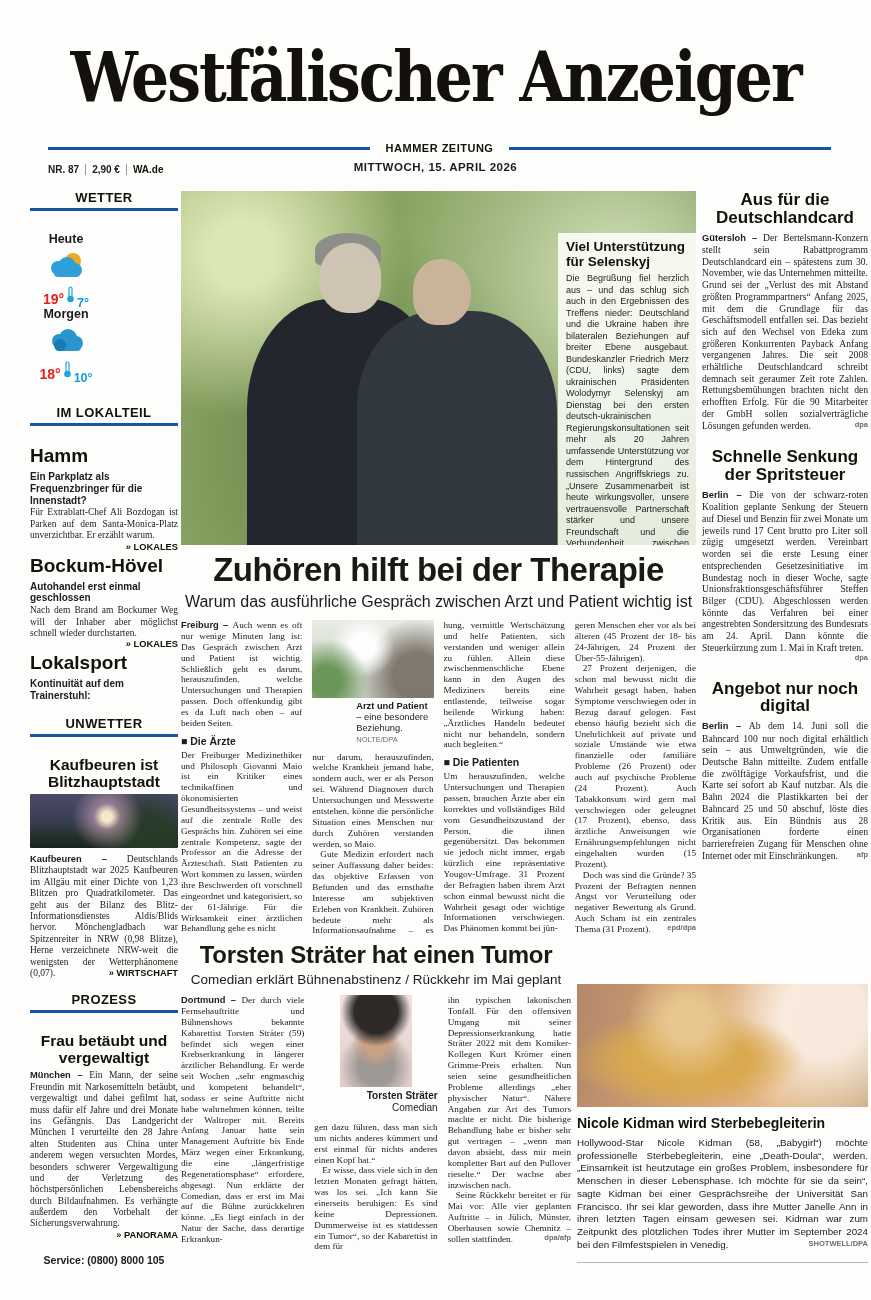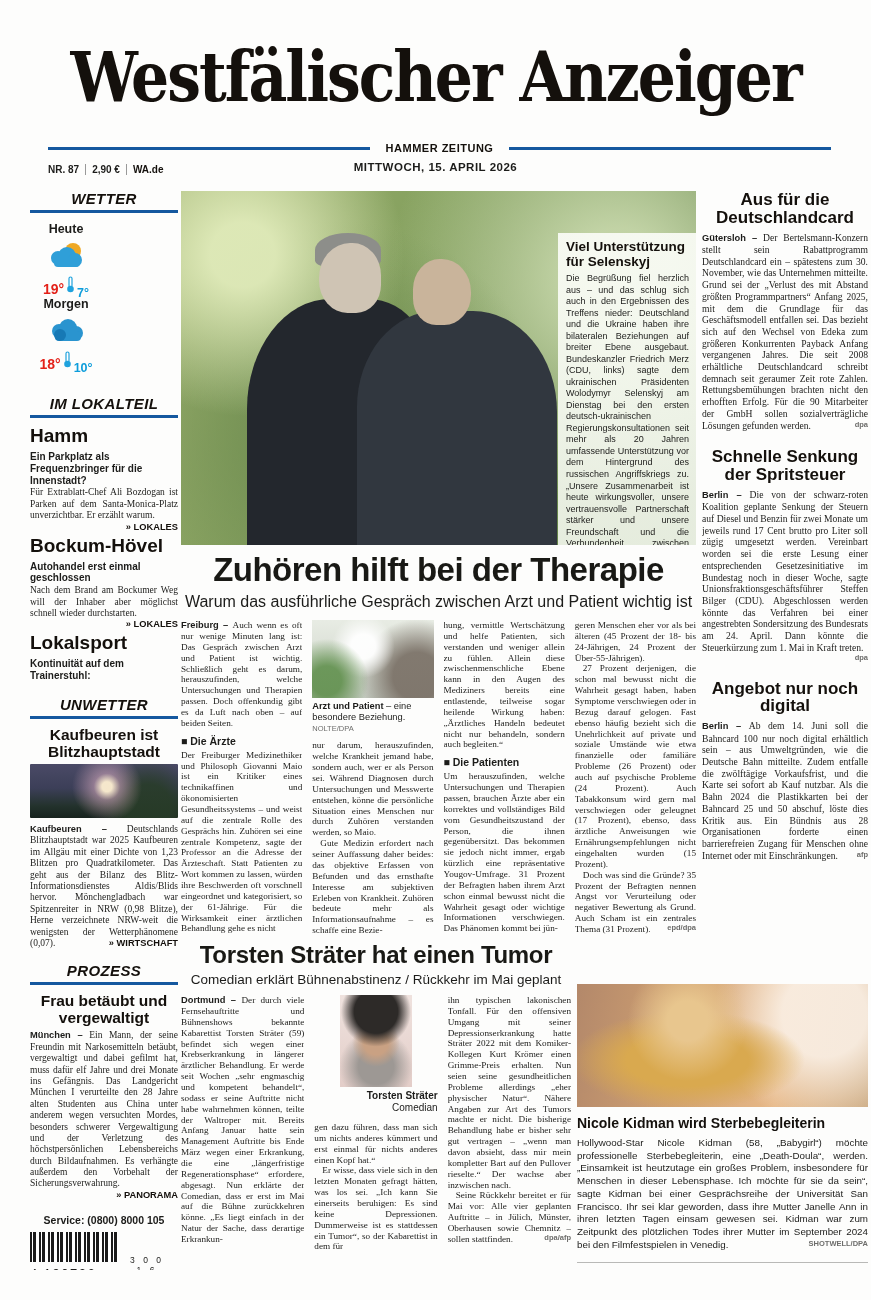--- a/index.html
+++ b/index.html
@@ -31,23 +31,23 @@
   }
   .issue-line{
     position:absolute; top:164px; left:48px;
     font-family:"Liberation Sans", sans-serif; font-weight:bold; font-size:10px;
     display:flex; align-items:center; gap:6px;
   }
   .issue-line .sep{ width:1px; height:11px; background:#999; display:inline-block; }
   .issue-line a{ color:#14100c; text-decoration:none; }
   
   .sec-head{
-    font-family:"Liberation Sans", sans-serif; font-weight:bold; font-size:15px;
+    font-family:"Liberation Sans", sans-serif; font-weight:bold; font-size:13px;
     text-align:center; letter-spacing:.4px; padding-bottom:3px;
-    border-bottom:3px solid #15589f; margin-bottom:7px; color:#14100c;font-style:italic;
+    border-bottom:3px solid #15589f; margin-bottom:19px; color:#14100c;
   }
   .side-title{
     font-family:"Liberation Sans", sans-serif; font-weight:bold; font-size:19px;
     margin:2px 0 4px; color:#14100c;
   }
   .side-title.centered{ text-align:center; font-size:15.5px; line-height:1.1; }
   .lead{
     font-family:"Liberation Sans", sans-serif; font-weight:bold; font-size:10px;
     line-height:1.18; margin-bottom:1px;
   }
@@ -55,21 +55,21 @@
     font-size:9.5px; line-height:1.2; text-align:justify; overflow-wrap:break-word;
   }
   .dateline{ font-family:"Liberation Sans", sans-serif; font-weight:bold; font-size:9.3px; }
   .ref{
     font-family:"Liberation Sans", sans-serif; font-weight:bold; font-size:9.3px;
     float:right; color:#14100c; cursor:pointer;
   }
   .credit{ font-family:"Liberation Sans", sans-serif; font-size:7.5px; color:#6d6d6b; }
   .cap{
     font-family:"Liberation Sans", sans-serif; font-size:9.3px; line-height:1.2;
-    text-align:left; margin-top:3px;
+    text-align:left; margin-top:3px;margin-left:44px;
   }
   .cap b{ font-weight:bold; }
   
   .sidebar{ position:absolute; left:30px; top:190px; width:148px; height:1080px; overflow:hidden; }
   .wx-row{ display:flex; justify-content:space-between; padding:2px 4px 10px;flex-direction:column; }
   .wx-col{ width:64px; text-align:center; }
   .wx-label{ font-family:"Liberation Sans", sans-serif; font-weight:bold; font-size:12.5px; margin-bottom:4px; }
   .wx-temps{ display:flex; align-items:flex-end; justify-content:center; gap:2px;
     font-family:"Liberation Sans", sans-serif; font-weight:bold; }
   .hi{ color:#e32119; font-size:14px; }

